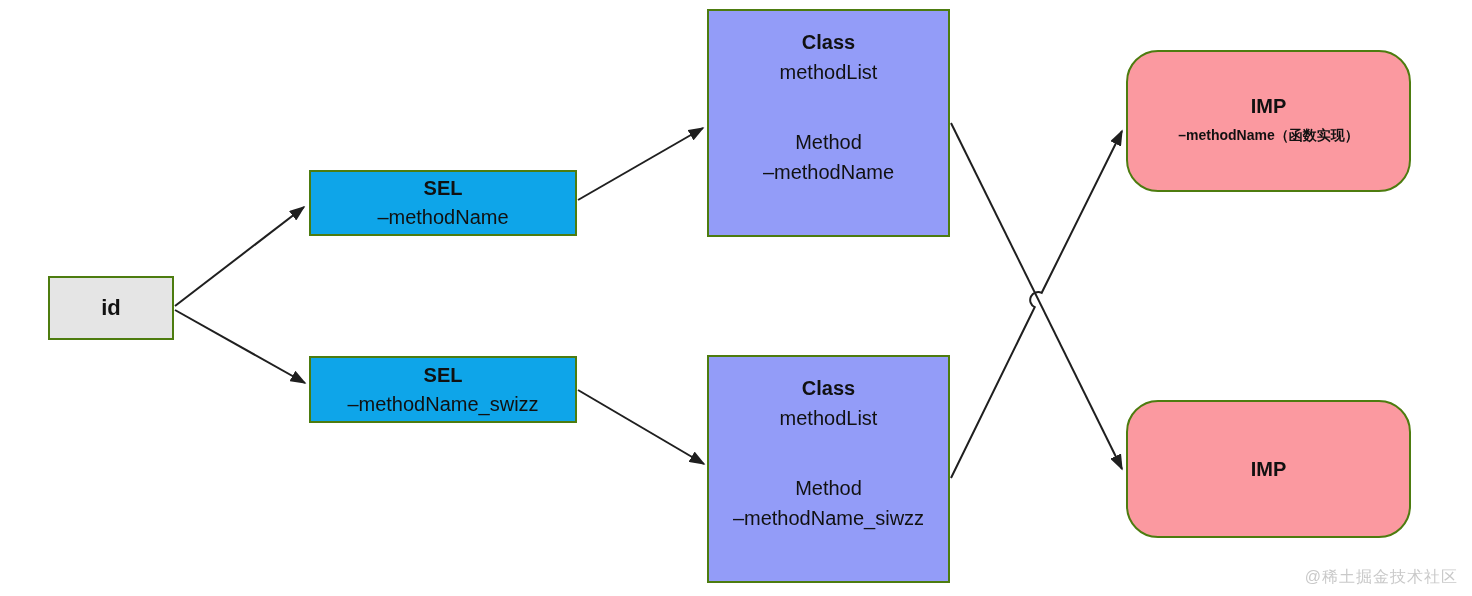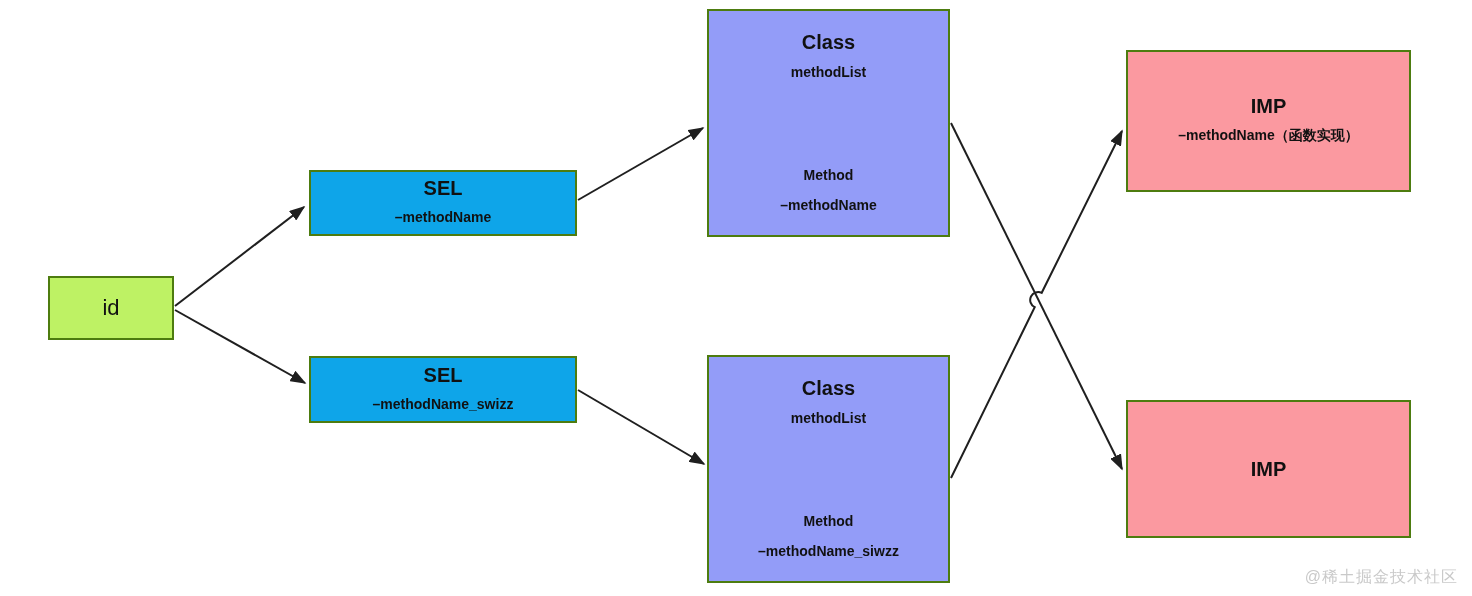--- a/index.html
+++ b/index.html
@@ -32,47 +32,48 @@
     justify-content: center;
     text-align: center;
     z-index: 2;
   }
   .node .title {
     font-weight: 700;
     font-size: 20px;
     line-height: 29px;
   }
   .node .subline {
-    font-weight: 700;
-    font-size: 14px;
+    font-weight: 400;
+    font-size: 20px;
     line-height: 29px;
   }
   .id-node {
     left: 48px; top: 276px; width: 126px; height: 64px;
-    background: #bef264;
-    font-weight: 400; font-size: 22px;
+    background: #e5e5e5;
+    font-weight: 700; font-size: 22px;
   }
   .sel-node {
     background: #0ea5e9;
   }
   .sel-node.top  { left: 309px; top: 170px; width: 268px; height: 66px; }
   .sel-node.bottom { left: 309px; top: 356px; width: 268px; height: 67px; }
   .class-node {
     background: #939cf8;
     justify-content: flex-start;
     padding-top: 16px;
   }
   .class-node.top  { left: 707px; top: 9px;  width: 243px; height: 228px; }
   .class-node.bottom { left: 707px; top: 355px; width: 243px; height: 228px; }
   .class-node .grp { width: 100%; }
-  .class-node .grp.lower { margin-top: 73px; }
+  .class-node .grp.lower { margin-top: 40px; }
   .class-node .grp div { line-height: 30px; }
   .imp-node {
     background: #fb99a0;
     padding: 0 8px;
+    border-radius: 32px;
   }
   .imp-node.top  { left: 1126px; top: 50px;  width: 285px; height: 142px; }
   .imp-node.bottom { left: 1126px; top: 400px; width: 285px; height: 138px; }
   .imp-node .body {
     font-weight: 700;
     font-size: 14px;
     line-height: 29px;
     word-break: break-all;
   }
   .watermark {

